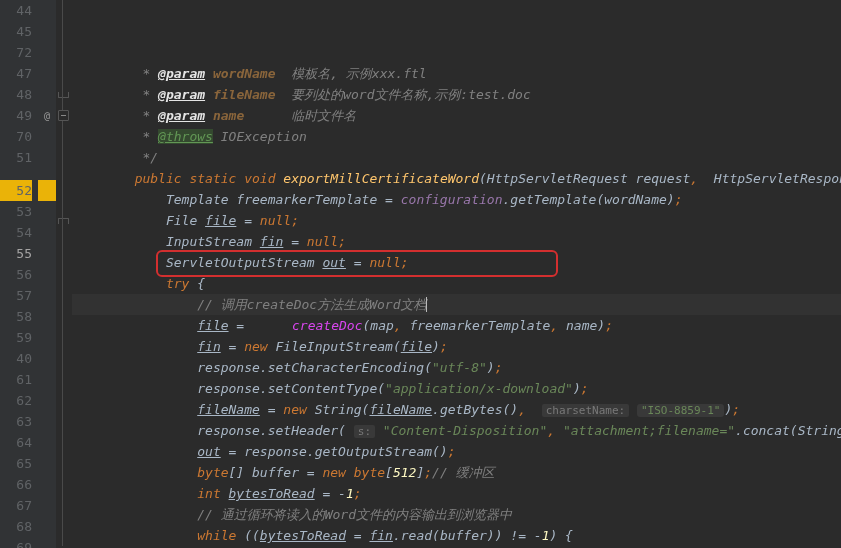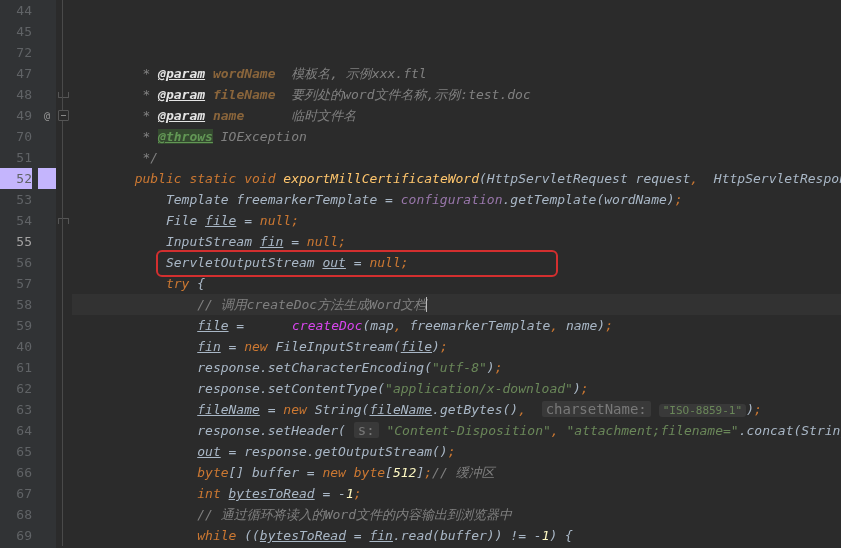--- a/index.html
+++ b/index.html
@@ -112,42 +112,42 @@
     position: absolute;
     left: 0;
     right: 0;
     height: 21px;
     background: #323232;
     z-index: 0;
   }
   .code .row > span { position: relative; z-index: 2; }
   .c-comment { color: #808080; }
   .c-doc-tag { color: #e5e5e5; font-weight: bold; text-decoration: underline; }
-  .c-doc-tag-hl { color: #629755; background:#34492f; font-weight: bold; text-decoration: underline; }
+  .c-doc-tag-hl { color: #629755; background:#34492f; font-weight: normal; text-decoration: underline; }
   .c-doc-param { color: #8a653b; font-weight: bold; }
   .c-keyword { color: #cc7832; }
   .c-method-decl { color: #ffc66d; }
   .c-method-call { color: #d946ef; margin-left: 40px; }
   .c-type  { color: #a9b7c6; }
   .c-field { color: #9876aa; }
   .c-var-u { color: #a9b7c6; text-decoration: underline; }
   .c-string{ color: #6a8759; }
   .c-num   { color: #fef9c3; }
   .c-punc  { color: #cc7832; }
-  .c-hint  { color: #787878; background:#393939; padding:0 4px; border-radius:2px; font-size:14px; font-style: normal;}
+  .c-hint  { color: #787878; background:#393939; padding:0 4px; border-radius:2px; font-size:11px; font-style: normal;}
   .c-hint-str { color:#6a8759; background:#393939; padding:0 4px; border-radius:3px; font-size:11px; font-style:normal;}
   .highlight-box {
     position:absolute;
     border:2px solid #d32f2f;
     border-radius:6px;
     z-index:5;
     pointer-events:none;
   }
   .ln.active-ln { color:#a4a3a3; }
-  .ln.active-row-bg { background:#c4b5fd; }
+  .ln.active-row-bg { background:#eab308;margin-top:12px; }
   .caret {
     display:inline-block;
     width:1px;
     height:15px;
     background:#bbb;
     vertical-align:middle;
     margin-left:0px;
     position:relative;
     top:-1px;
   }

